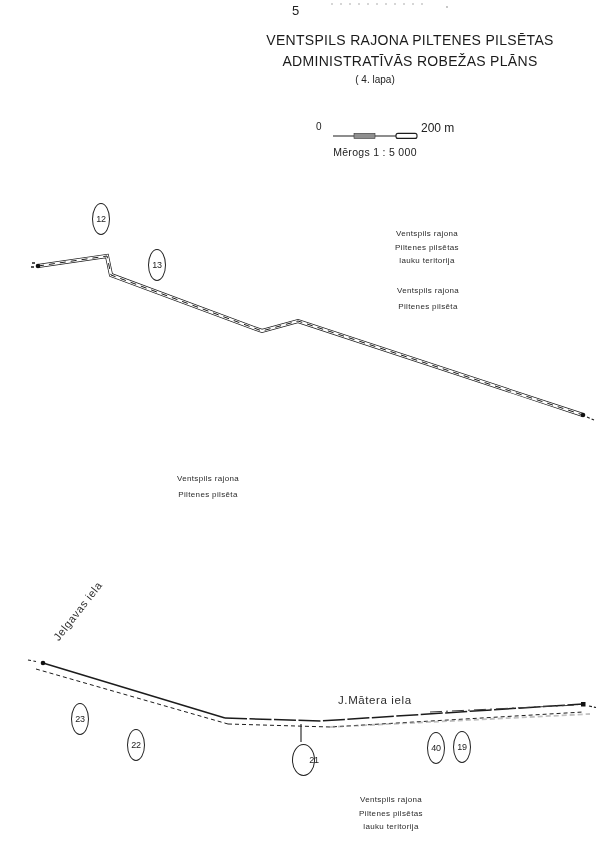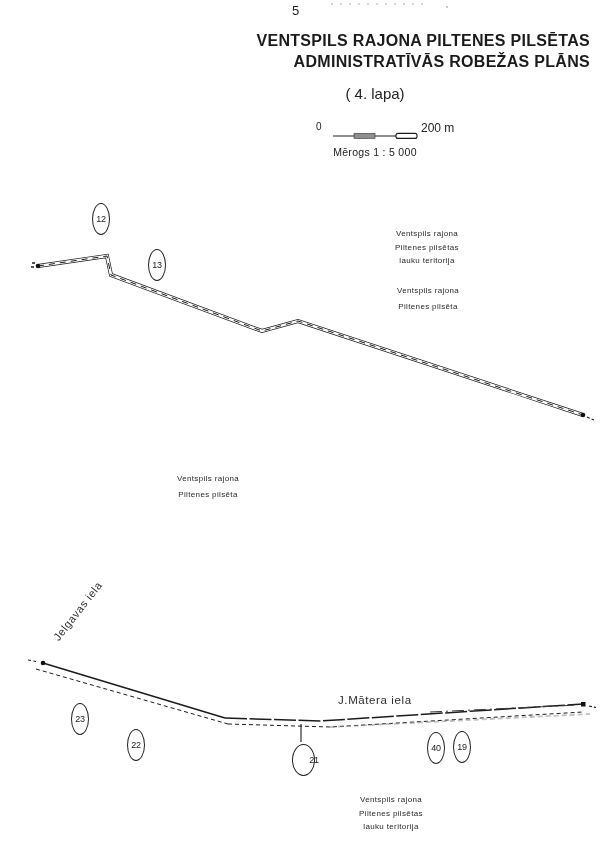--- a/index.html
+++ b/index.html
@@ -4,23 +4,23 @@
 <style>
   html,body{margin:0;padding:0;background:#e8e8e8;}
   .sheet{
     position:relative;width:600px;height:849px;margin:0 auto;
     background:#ffffff;overflow:hidden;
     font-family:"Liberation Sans", sans-serif;
     color:#1c1c1c;
   }
   .abs{position:absolute;}
   .pagenum{left:292px;top:3px;font-size:13px;color:#222;}
-  .title-block{left:230px;top:30px;width:360px;text-align:right;
-    font-size:16px;line-height:21px;letter-spacing:.3px;color:#1b1b1b;font-weight:700;}
-  .sheet-note{left:295px;top:85px;width:160px;text-align:center;font-size:15px;color:#222;}
+  .title-block{left:230px;top:30px;width:360px;text-align:center;
+    font-size:14px;line-height:21px;letter-spacing:.3px;color:#1b1b1b;font-weight:400;}
+  .sheet-note{left:295px;top:74px;width:160px;text-align:center;font-size:10px;color:#222;}
   .scale-note{left:295px;top:102px;width:160px;text-align:center;font-size:10.5px;color:#222;letter-spacing:.3px;margin-top:44px;}
   .scale-zero{left:316px;top:121px;font-size:10px;color:#222;}
   .scale-end{left:421px;top:121px;font-size:12px;color:#222;}
   .region{position:absolute;width:130px;text-align:center;font-size:8px;color:#2a2a2a;letter-spacing:.35px;}
   .lh3{line-height:13.5px;}
   .lh2{line-height:15.5px;}
   .street-matera{left:338px;top:694px;font-size:11.5px;color:#2d2d2d;letter-spacing:.6px;}
   .street-jelgavas{left:62px;top:630px;height:14px;font-size:11px;color:#2d2d2d;letter-spacing:.6px;
     transform:rotate(-52deg);transform-origin:0 100%;white-space:nowrap;}
   .marker{

